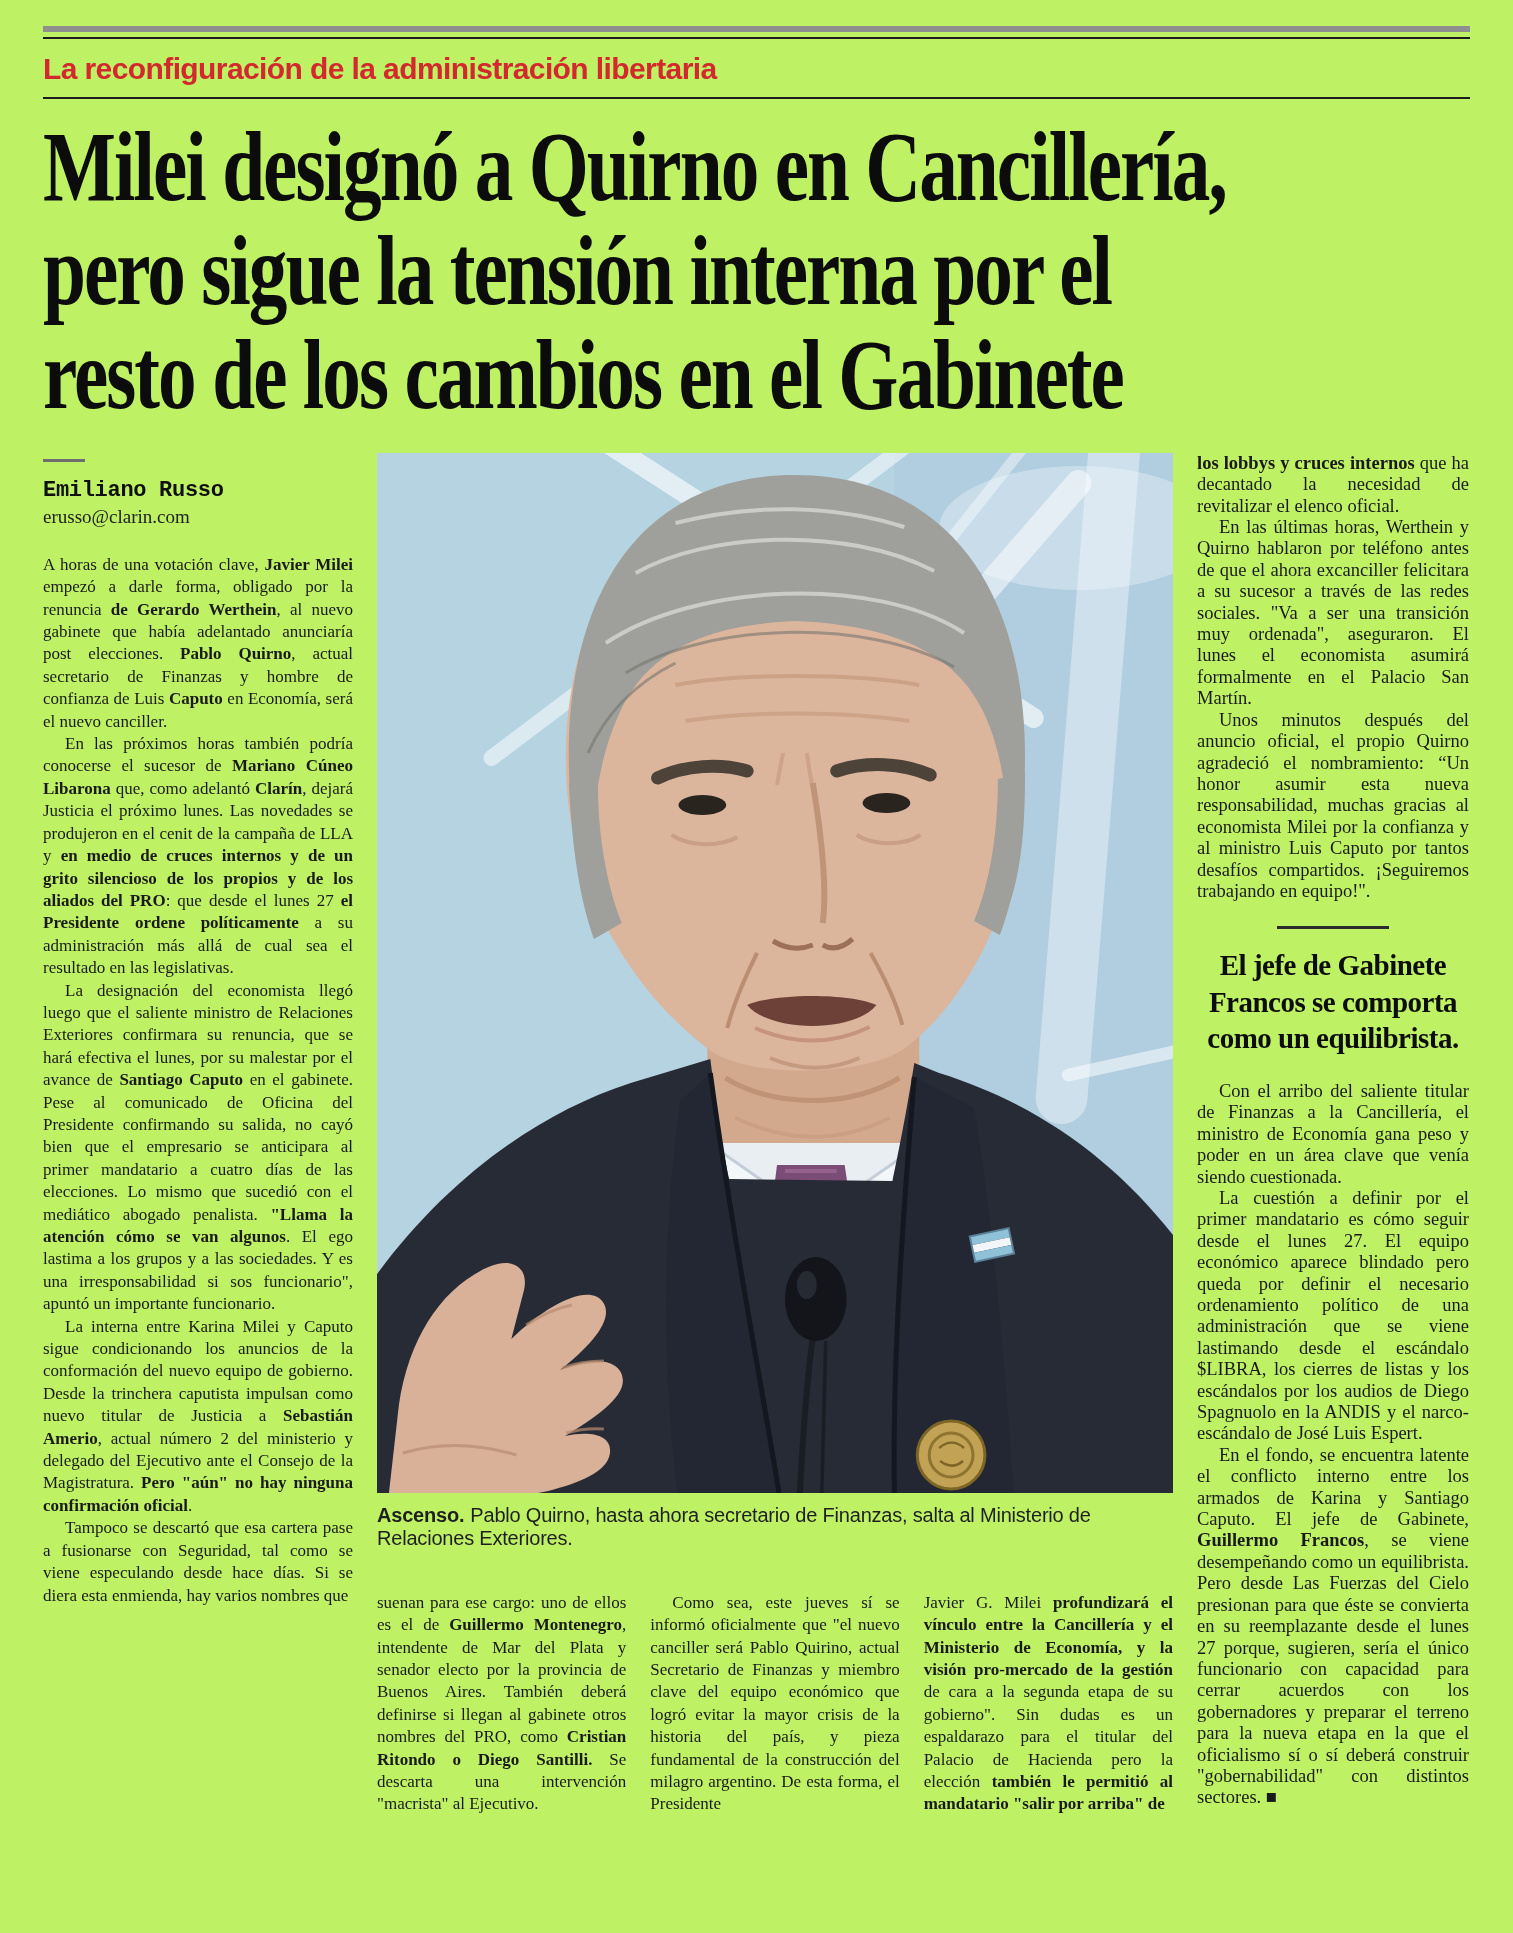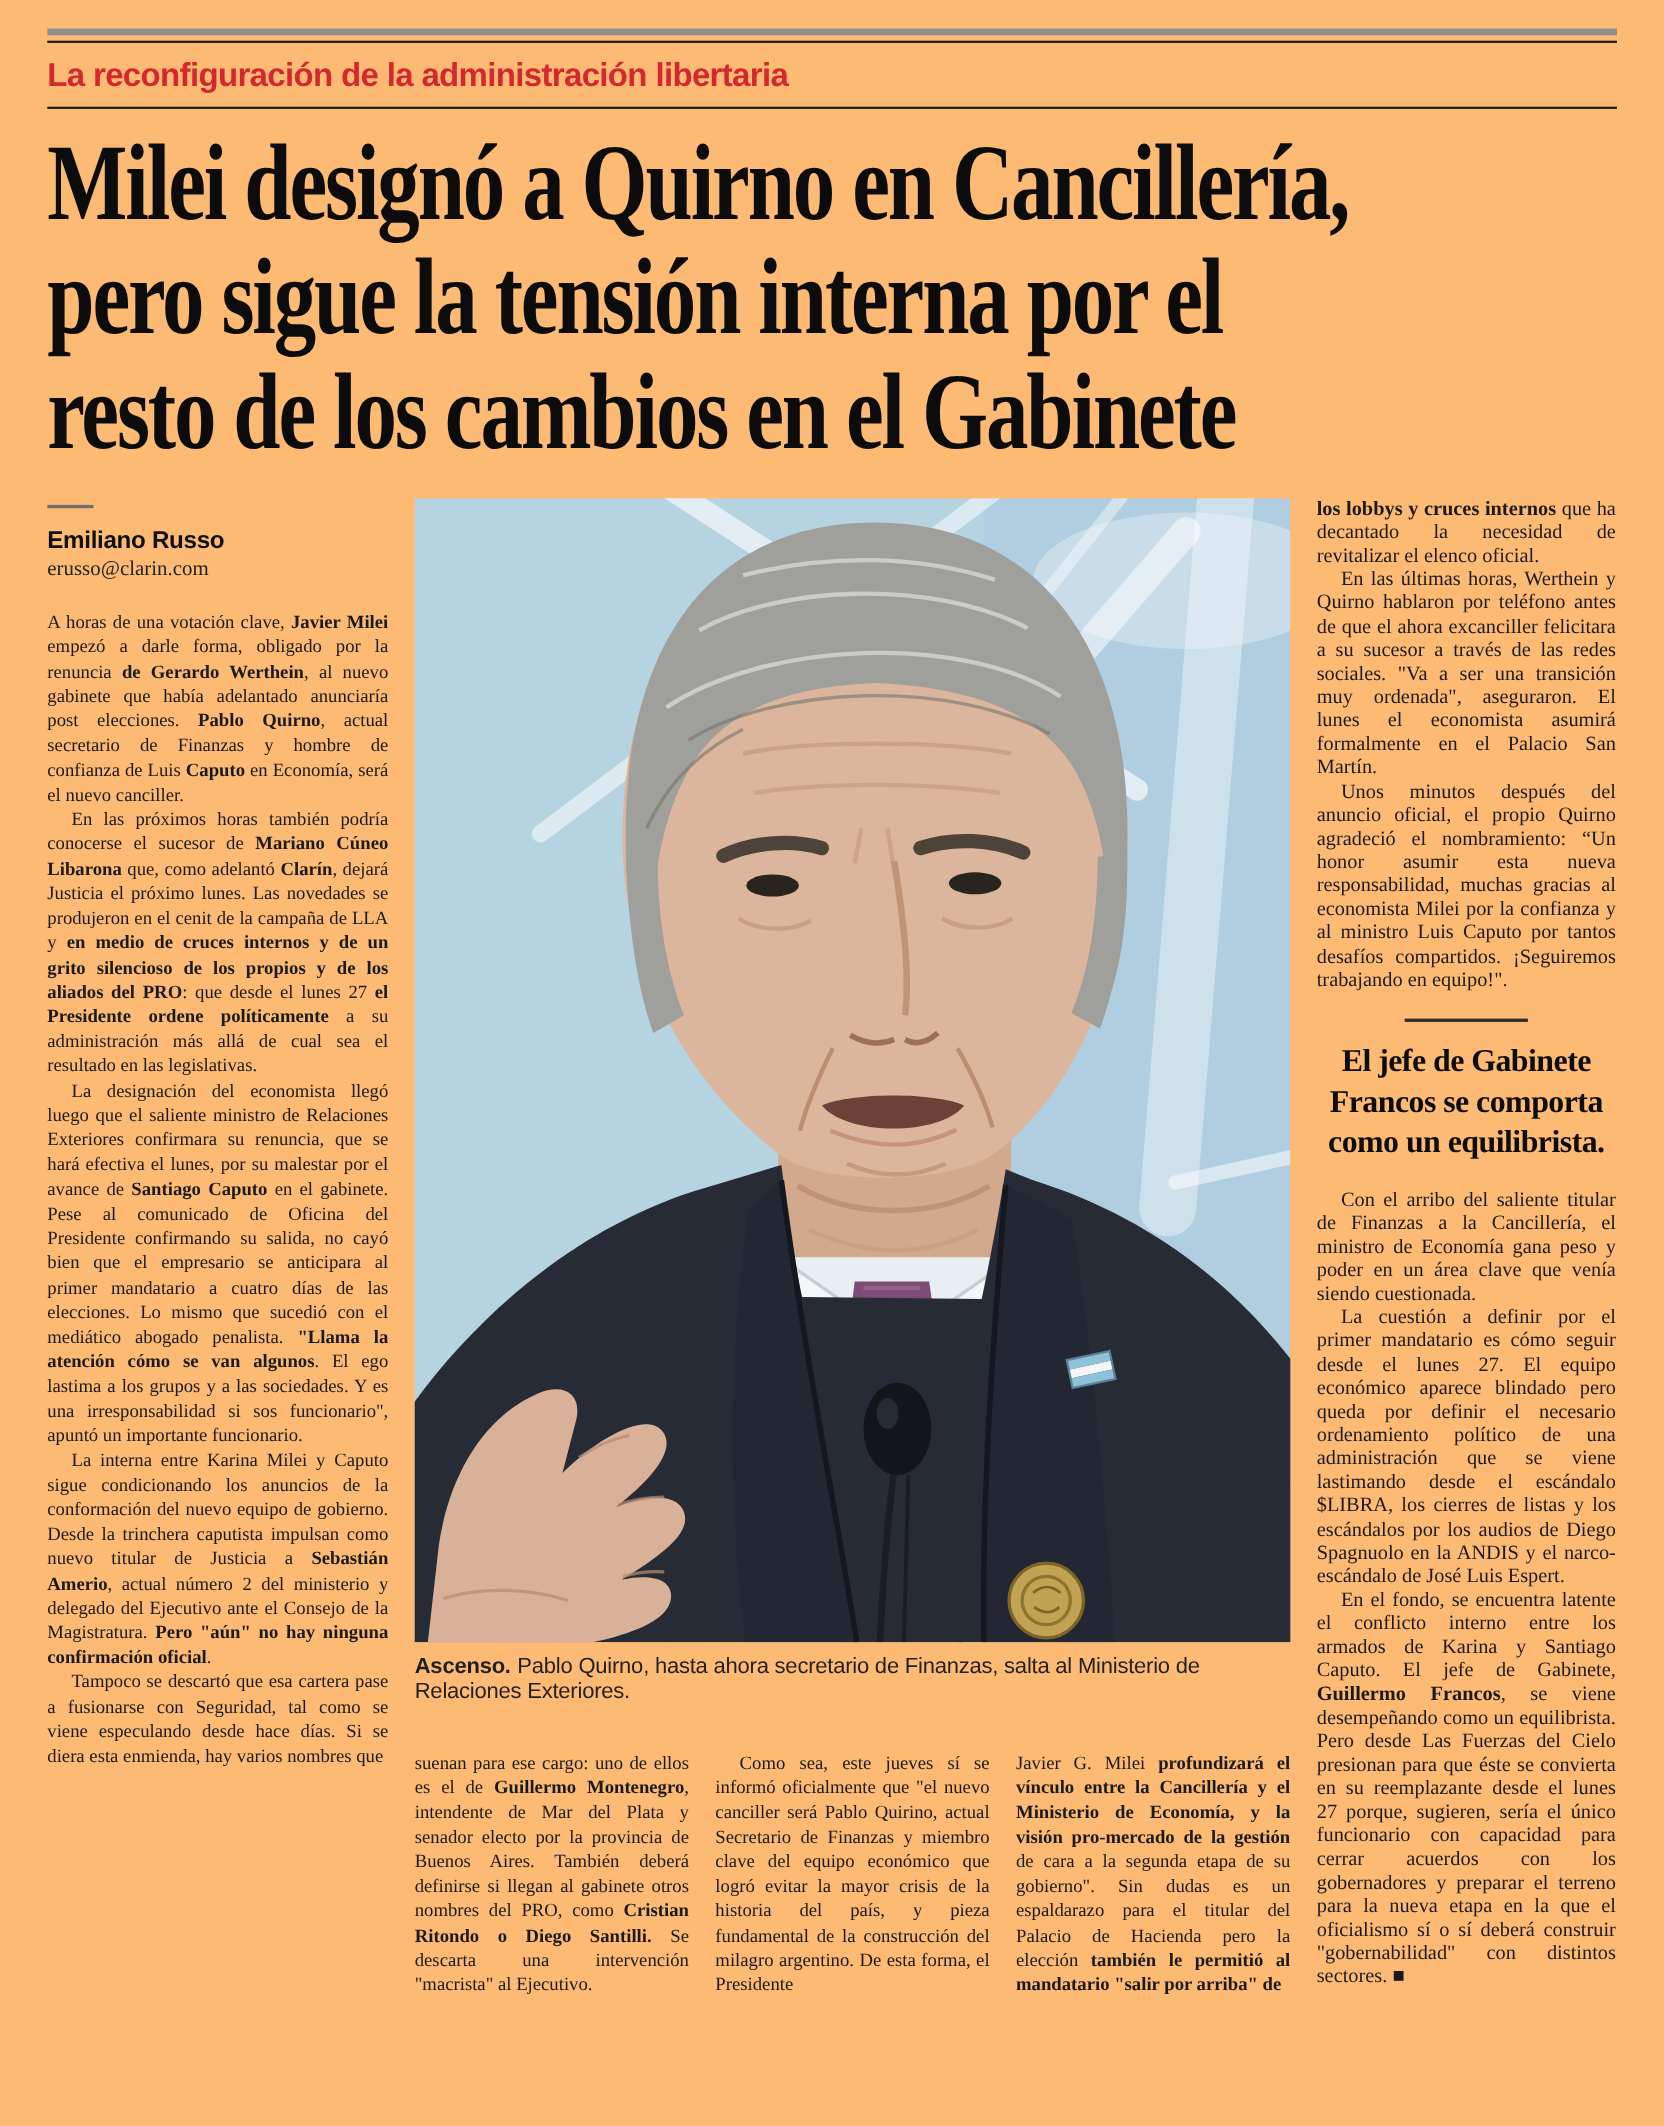--- a/index.html
+++ b/index.html
@@ -1,17 +1,17 @@
 <!DOCTYPE html>
 <html lang="es"><head>
 <meta charset="utf-8">
 <style>
   html,body{margin:0;padding:0;background:#e8e8e8;}
   .page{
-    width:1513px;height:1933px;box-sizing:border-box;background:#fdba74;
+    width:1513px;height:1933px;box-sizing:border-box;background:#bef264;
     padding:26px 43px 18px;position:relative;overflow:hidden;
     font-family:"Liberation Serif",serif;color:#1a1a1a;
   }
   
   .rule-thick{height:6px;background:#8f8f8f;}
   .rule-thin{height:2px;background:#1c1c1c;margin-top:5px;}
   .kicker{
     font-family:"Liberation Sans",sans-serif;font-weight:700;
     font-size:30px;letter-spacing:-0.6px;margin:13px 0 11px;color:#d2282e;
   }
@@ -28,21 +28,21 @@
     letter-spacing:-0.3px;
   }
   
   .layout{display:grid;grid-template-columns:310px 796px 272px;column-gap:24px;margin-top:26px;}
   .col-left{grid-column:1;grid-row:1 / 3;}
   .middle-photo{grid-column:2;grid-row:1;}
   .middle-bottom{grid-column:2;grid-row:2;margin-top:42px;}
   .col-right{grid-column:3;grid-row:1 / 3;}
   
   .byline-dash{width:42px;height:3px;background:#6f6f6f;margin:6px 0 16px;}
-  .byline-name{font-family:Liberation Sans, sans-serif;font-weight:700;font-size:22px;color:#101010;letter-spacing:-0.3px;}
+  .byline-name{font-family:Liberation Mono, monospace;font-weight:700;font-size:22px;color:#101010;letter-spacing:-0.3px;}
   .byline-email{font-size:19px;color:#222;margin-top:3px;}
   .byline{margin-bottom:26px;}
   
   .coltext{font-size:17px;line-height:22.4px;text-align:justify;hyphens:auto;-webkit-hyphens:auto;}
   .coltext p{margin:0;}
   .coltext p.indent{text-indent:22px;}
   .coltext b{font-weight:700;}
   .col-right .coltext{font-size:18.5px;line-height:21.4px;}
   
   .photo-fig{margin:0;}

